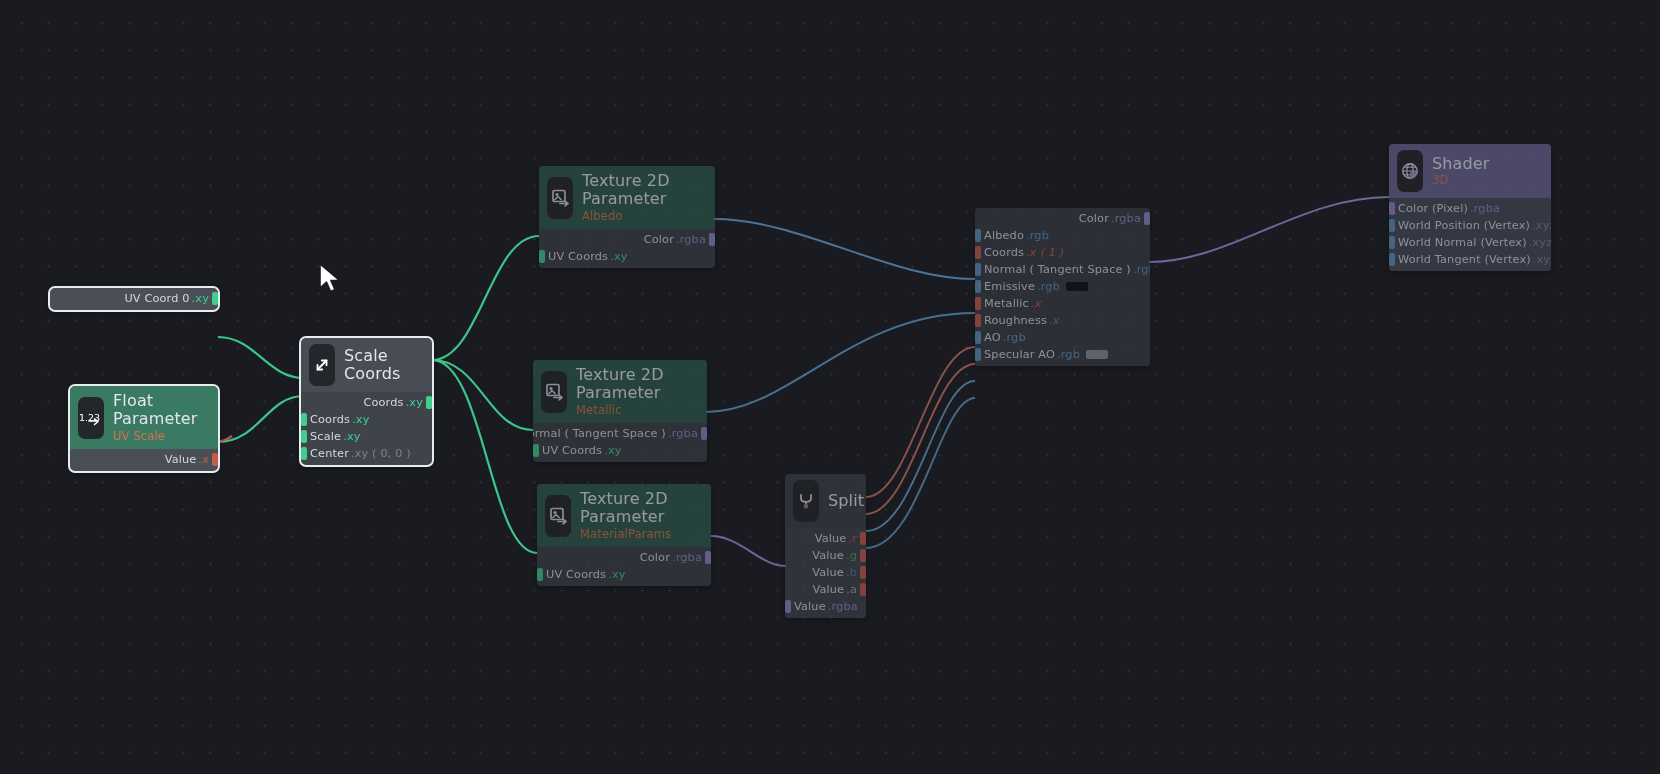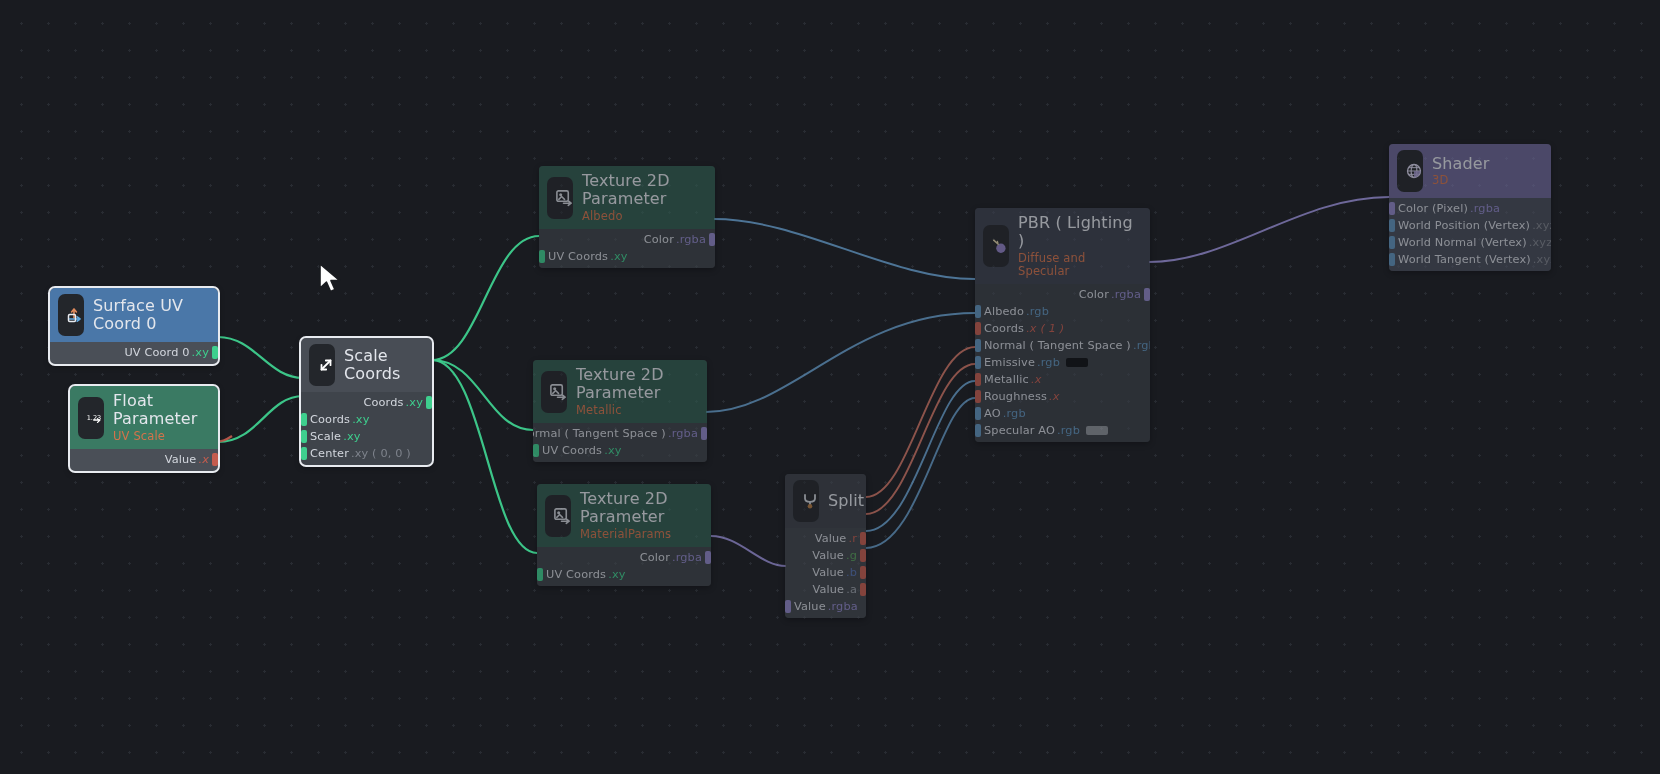--- a/index.html
+++ b/index.html
@@ -41,21 +41,20 @@
     padding: 6px 10px 6px 8px;
     gap: 9px;
     min-height: 34px;
   }
   .n-head .ico {
     width: 26px; height: 42px;
     border-radius: 7px;
     background: #23262b;
     display: flex; align-items: center; justify-content: center;
     flex: 0 0 auto;
-    padding-left: 8px;
   }
   .n-titles { display: flex; flex-direction: column; line-height: 1.15; }
   .n-title { font-size: 16px; color: #e3e6ec; letter-spacing: 0.15px; }
   .n-sub { font-size: 11.5px; color: #d4734b; letter-spacing: 0.15px; margin-top: 1px; }
 
   .n-body { background: #3a3e45; padding: 2px 0 3px 0; }
   .row {
     position: relative;
     height: 17px;
     display: flex; align-items: center;
@@ -145,32 +144,20 @@
     <path d="M 866,514 C 912,514 932,364 975,364" stroke="#b86a5c" stroke-width="1.9" fill="none" opacity="0.72"></path>
 
     <path d="M 866,531 C 916,531 936,381 975,381" stroke="#5f93bd" stroke-width="1.9" fill="none" opacity="0.7"></path>
 
     <path d="M 866,548 C 920,548 940,398 975,398" stroke="#5f93bd" stroke-width="1.9" fill="none" opacity="0.66"></path>
 
     <path d="M 1149,262 C 1230,262 1300,197 1389,197" stroke="#8f86c9" stroke-width="2.0" fill="none" opacity="0.72"></path>
   </svg>
 
   <div class="node selected" style="left:50px; top:288px; width:168px;">
-    <div class="n-head hdr-blue">
-      <span class="ico">
-        <svg width="18" height="18" viewBox="0 0 18 18">
-          <path d="M8 12 L8 4 M8 3 L5.6 6 M8 3 L10.4 6" stroke="#e08a5c" stroke-width="1.6" fill="none" stroke-linecap="round"></path>
-          <path d="M3.5 13 L13 13 M14 13 L11.2 10.8 M14 13 L11.2 15.2" stroke="#5fa8e0" stroke-width="1.6" fill="none" stroke-linecap="round"></path>
-          <rect x="2.5" y="8.5" width="7" height="7" rx="1.2" stroke="#e8ebf0" stroke-width="1.5" fill="none"></rect>
-        </svg>
-      </span>
-      <span class="n-titles">
-        <span class="n-title">Surface UV Coord 0</span>
-      </span>
-    </div>
     <div class="n-body body-dark">
       <div class="row out">
         <span class="lbl">UV Coord 0</span>
           <span class="suf xy">.xy</span>
         <span class="port r p-green"></span>
       </div>
     </div>
   </div>
 
   <div class="node selected" style="left:70px; top:386px; width:148px;">
@@ -355,33 +342,20 @@
       </div>
       <div class="row in">
         <span class="port l p-purple"></span>
         <span class="lbl">Value</span>
           <span class="suf rgba">.rgba</span>
       </div>
     </div>
   </div>
 
   <div class="node dim" style="left:975px; top:208px; width:175px;">
-    <div class="n-head hdr-pbr">
-      <span class="ico">
-        <svg width="20" height="20" viewBox="0 0 20 20">
-          <circle cx="11" cy="12.5" r="5.2" fill="#8f7fc4"></circle>
-          <path d="M3 3.5 L8 8" stroke="#e0d2a8" stroke-width="1.6" stroke-linecap="round"></path>
-          <path d="M7.5 4 L8.6 7.2 L5.4 6.2 Z" fill="#e0d2a8"></path>
-        </svg>
-      </span>
-      <span class="n-titles">
-        <span class="n-title">PBR ( Lighting )</span>
-        <span class="n-sub">Diffuse and Specular</span>
-      </span>
-    </div>
     <div class="n-body body-pbr">
       <div class="row out">
         <span class="lbl">Color</span>
           <span class="suf rgba">.rgba</span>
         <span class="port r p-purple"></span>
       </div>
       <div class="row in">
         <span class="port l p-blue"></span>
         <span class="lbl">Albedo</span>
           <span class="suf rgb">.rgb</span>

